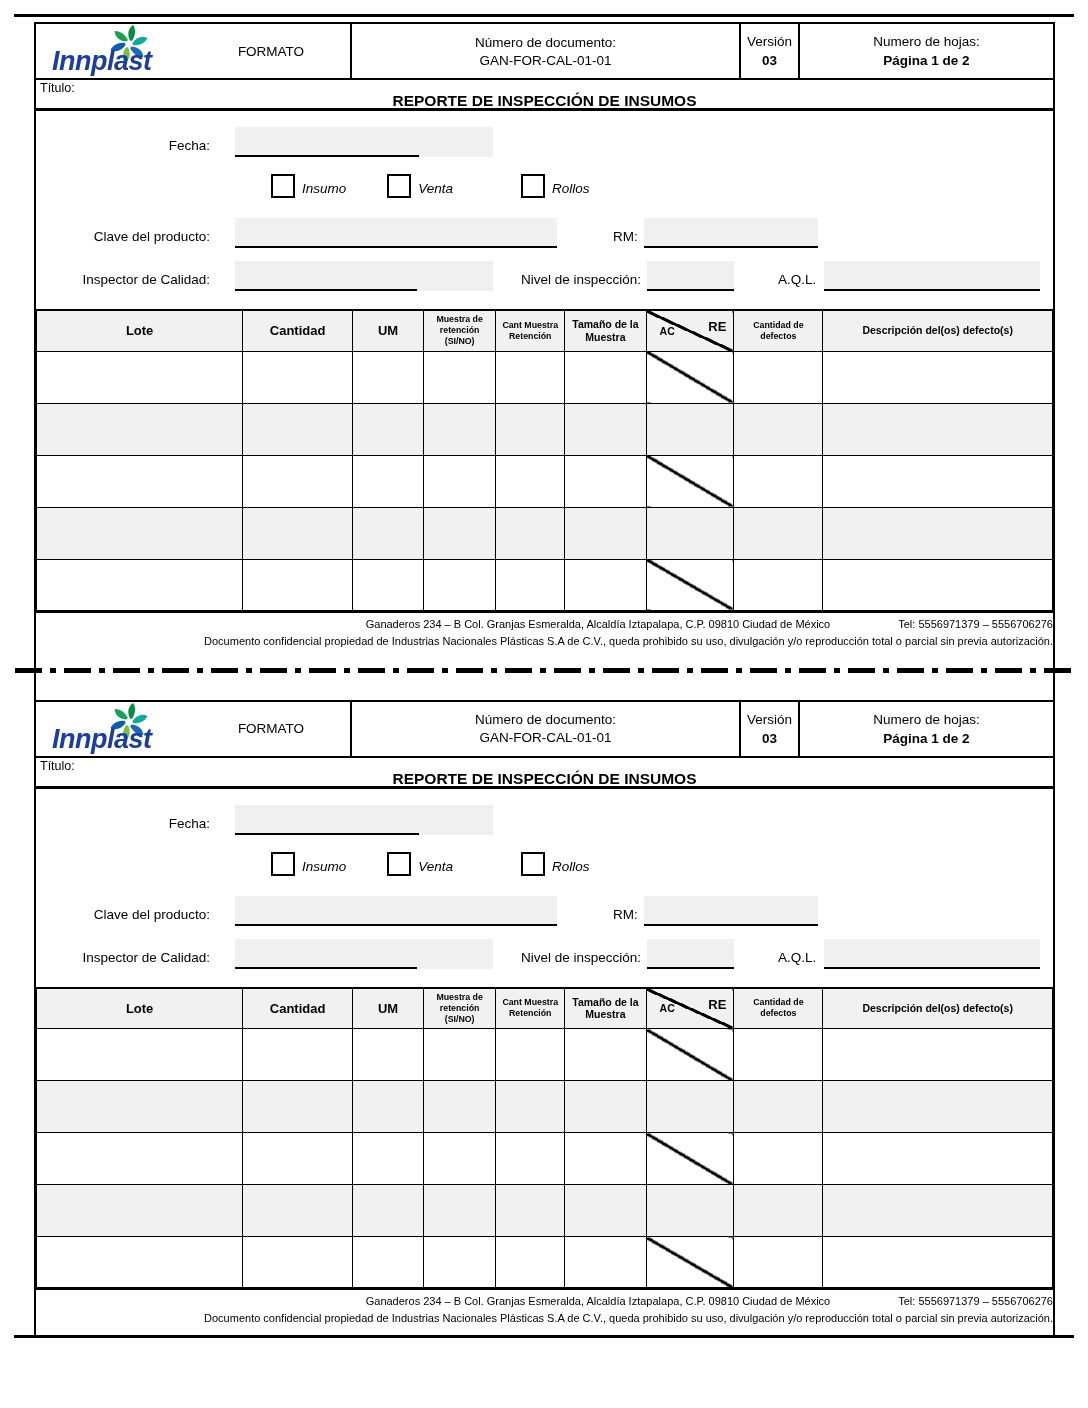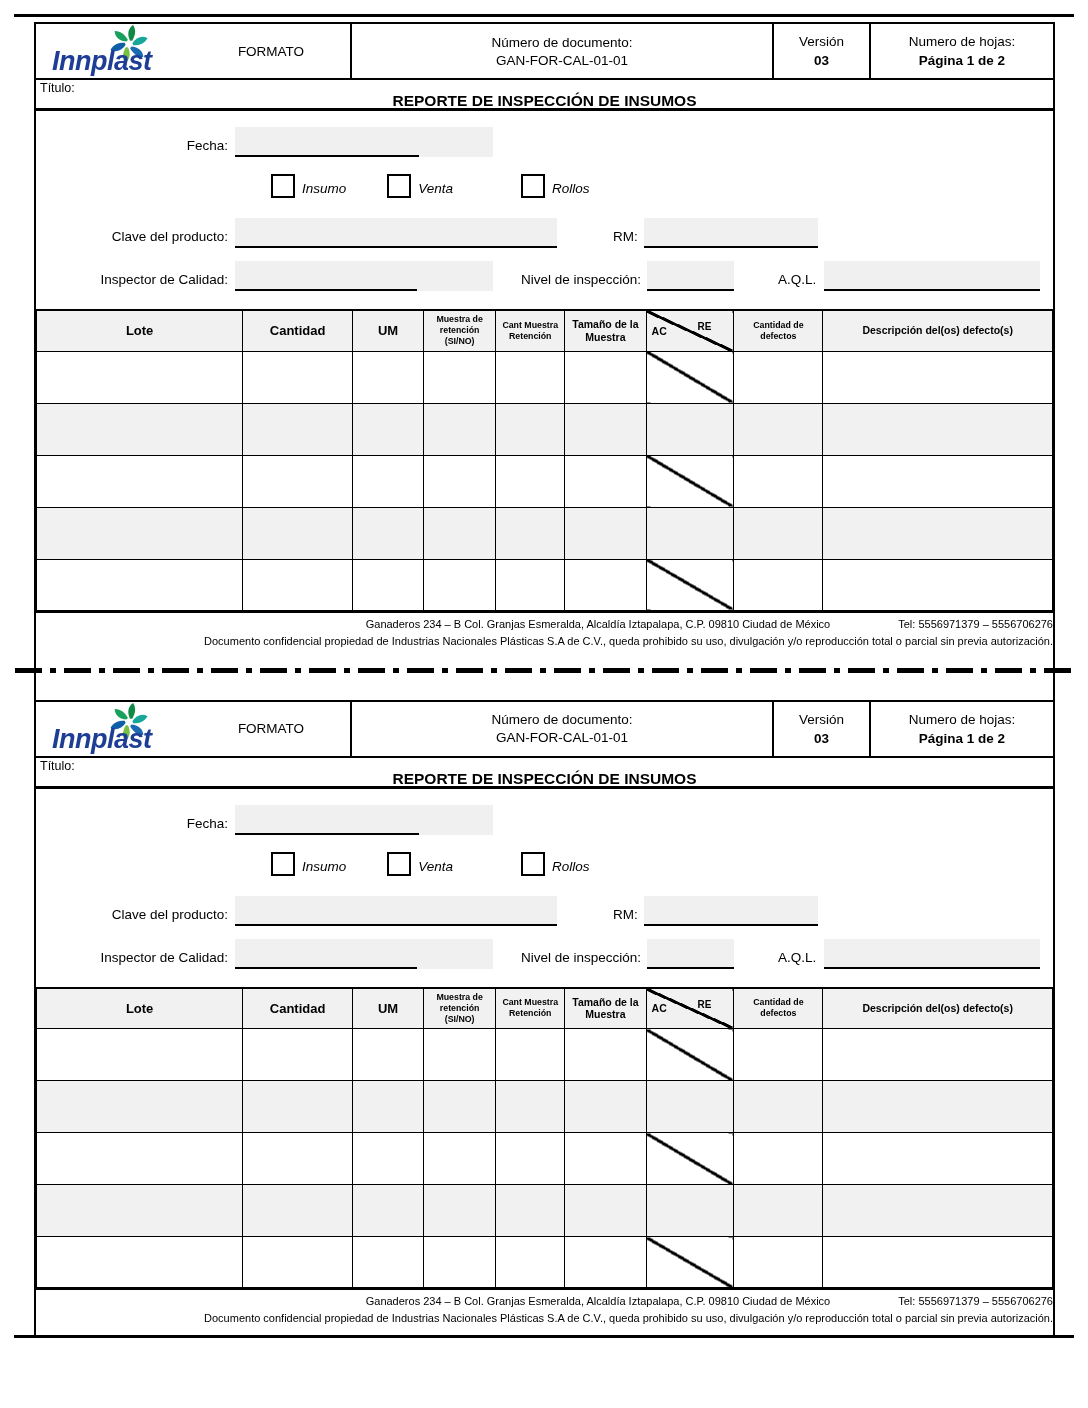--- a/index.html
+++ b/index.html
@@ -23,22 +23,22 @@
 
   
   .hdr {
     display:flex;
     border-top:2px solid #000;
     border-bottom:2px solid #000;
     height:58px;
   }
   .hdr-cell { display:flex; flex-direction:column; justify-content:center; text-align:center; }
   .hdr-c1 { flex-direction:row; align-items:center; width:314px; }
-  .hdr-c2 { width:422px; border-left:2px solid #000; gap:3px; }
-  .hdr-c3 { width:97px;  border-left:2px solid #000; gap:4px; }
+  .hdr-c2 { width:389px; border-left:2px solid #000; gap:3px; }
+  .hdr-c3 { width:59px;  border-left:2px solid #000; gap:4px; }
   .hdr-c4 { flex:1;      border-left:2px solid #000; gap:4px; }
   .hdr-cell .line1 { font-size:13.5px; }
   .hdr-cell .line2 { font-size:13.5px; }
   .b { font-weight:bold; }
 
   .logo-block { position:relative; width:158px; height:56px; margin-left:16px;font-style:italic; }
   .logo-icon  { position:absolute; left:52px; top:1px; }
   .wordmark   {
     position:absolute; left:0; bottom:2px;
     font-size:27px; font-weight:bold; letter-spacing:-0.5px;
@@ -47,21 +47,21 @@
   .formato { flex:1; text-align:center; font-size:13.5px; padding-right:18px; }
 
   
   .title-row { position:relative; height:31px; border-bottom:3px solid #000; }
   .titulo-label { position:absolute; left:4px; top:1px; font-size:12.5px; }
   .doc-title { text-align:center; font-size:15.5px; font-weight:bold; padding-top:12px; }
 
   
   .fields { padding:16px 0 10px 0; }
   .frow { display:flex; align-items:flex-end; }
-  .lbl { width:199px; text-align:right; font-size:13.5px; padding-right:7px; padding-bottom:4px; white-space:nowrap; }
+  .lbl { width:199px; text-align:right; font-size:13.5px; padding-right:25px; padding-bottom:4px; white-space:nowrap; }
   .lbl-mid { text-align:right; font-size:13.5px; padding-bottom:4px; white-space:nowrap; }
   .blank { height:30px; background:#f0f0f0; position:relative; }
   .blank::after {
     content:""; position:absolute; left:0; bottom:0; height:0;
     width:var(--ul,100%); border-bottom:2.5px solid #000;
   }
   .frow-fecha { margin-bottom:17px; }
   .blank-fecha { width:258px; --ul:184px; }
   .frow-checks { padding-left:235px; margin-bottom:20px; align-items:flex-end; display:flex;font-style:italic; }
   .cb { width:24px; height:24px; border:2.5px solid #000; background:#fff; }
@@ -88,22 +88,22 @@
   table { border-top:2px solid #000; border-bottom:3px solid #000; }
   th.h-big   { font-size:13px; }
   th.h-small { font-size:8.8px; line-height:1.25; }
   th.h-med   { font-size:10.5px; line-height:1.2; }
   .acre { position:relative; }
   .diag {
     background-image:linear-gradient(to top right,
       transparent calc(50% - 1.5px), #000 calc(50% - 1.5px),
       #000 calc(50% + 1.5px), transparent calc(50% + 1.5px));
   }
-  .ac-txt { position:absolute; left:5px;  top:50%; transform:translateY(-50%); font-size:10.5px; font-weight:bold; }
-  .re-txt { position:absolute; right:22px; top:38%; transform:translateY(-50%); font-size:10px; font-weight:bold; }
+  .ac-txt { position:absolute; left:13px;  top:50%; transform:translateY(-50%); font-size:10.5px; font-weight:bold; }
+  .re-txt { position:absolute; right:7px; top:38%; transform:translateY(-50%); font-size:13px; font-weight:bold; }
 
   
   .foot { text-align:right; font-size:11px; line-height:1.55; padding:3px 0 8px 0; }
   .foot .tel { margin-left:68px; }
 
   
   .dashdot {
     height:5px; margin:10px -20px 27px -21px;
     background:repeating-linear-gradient(90deg,
       #000 0 27px, transparent 27px 35px,

